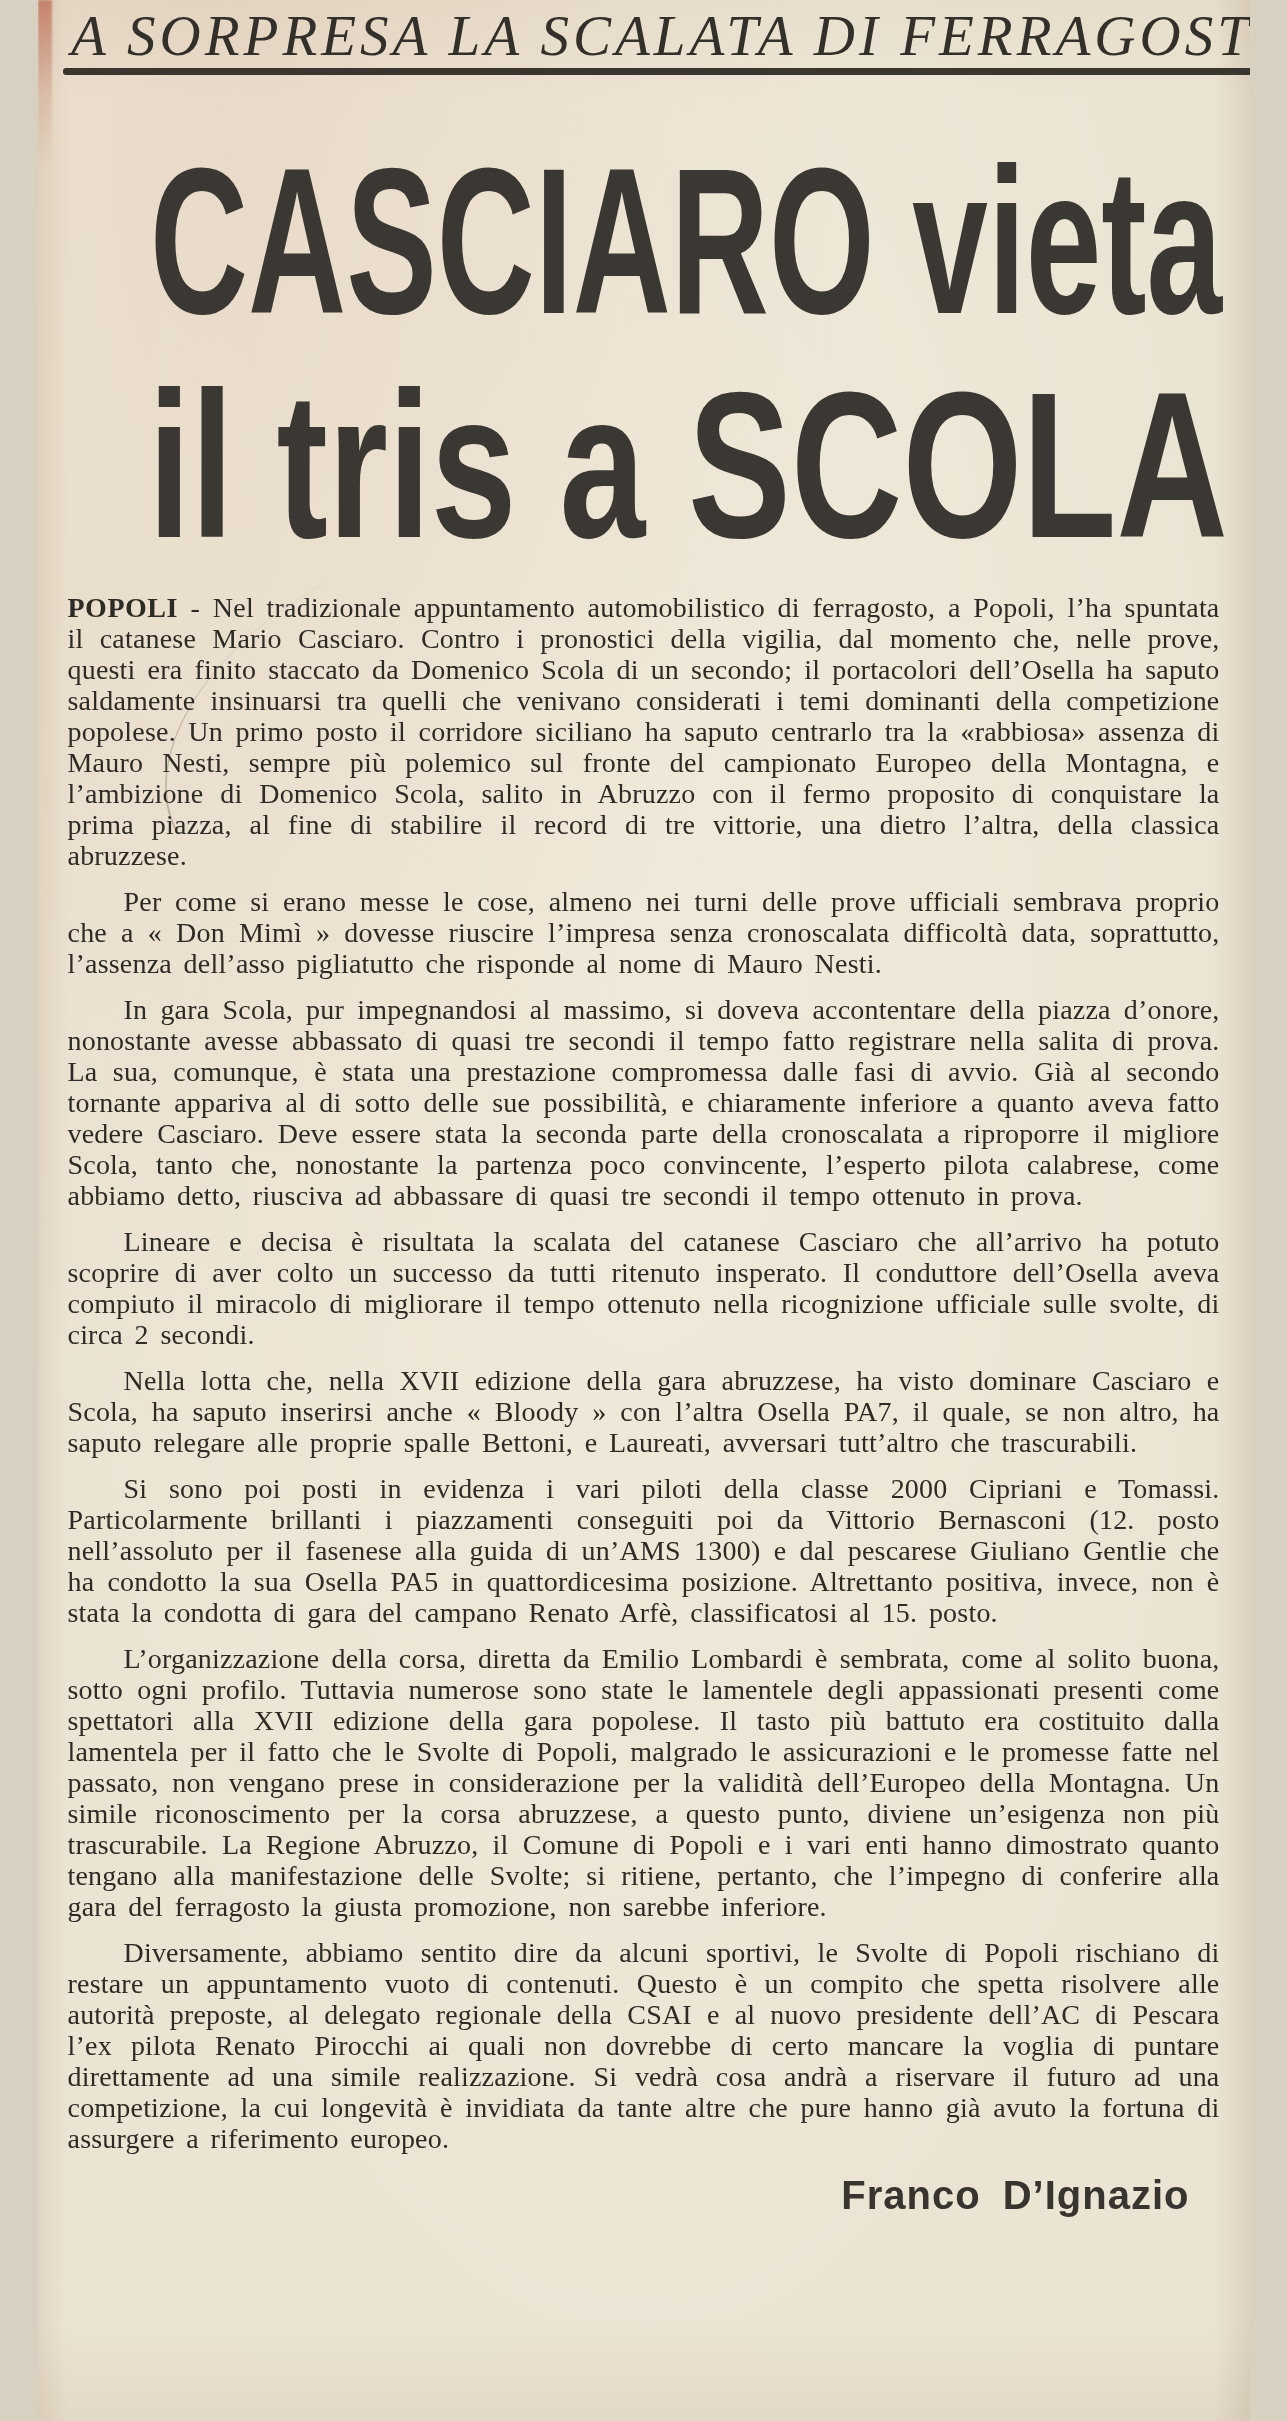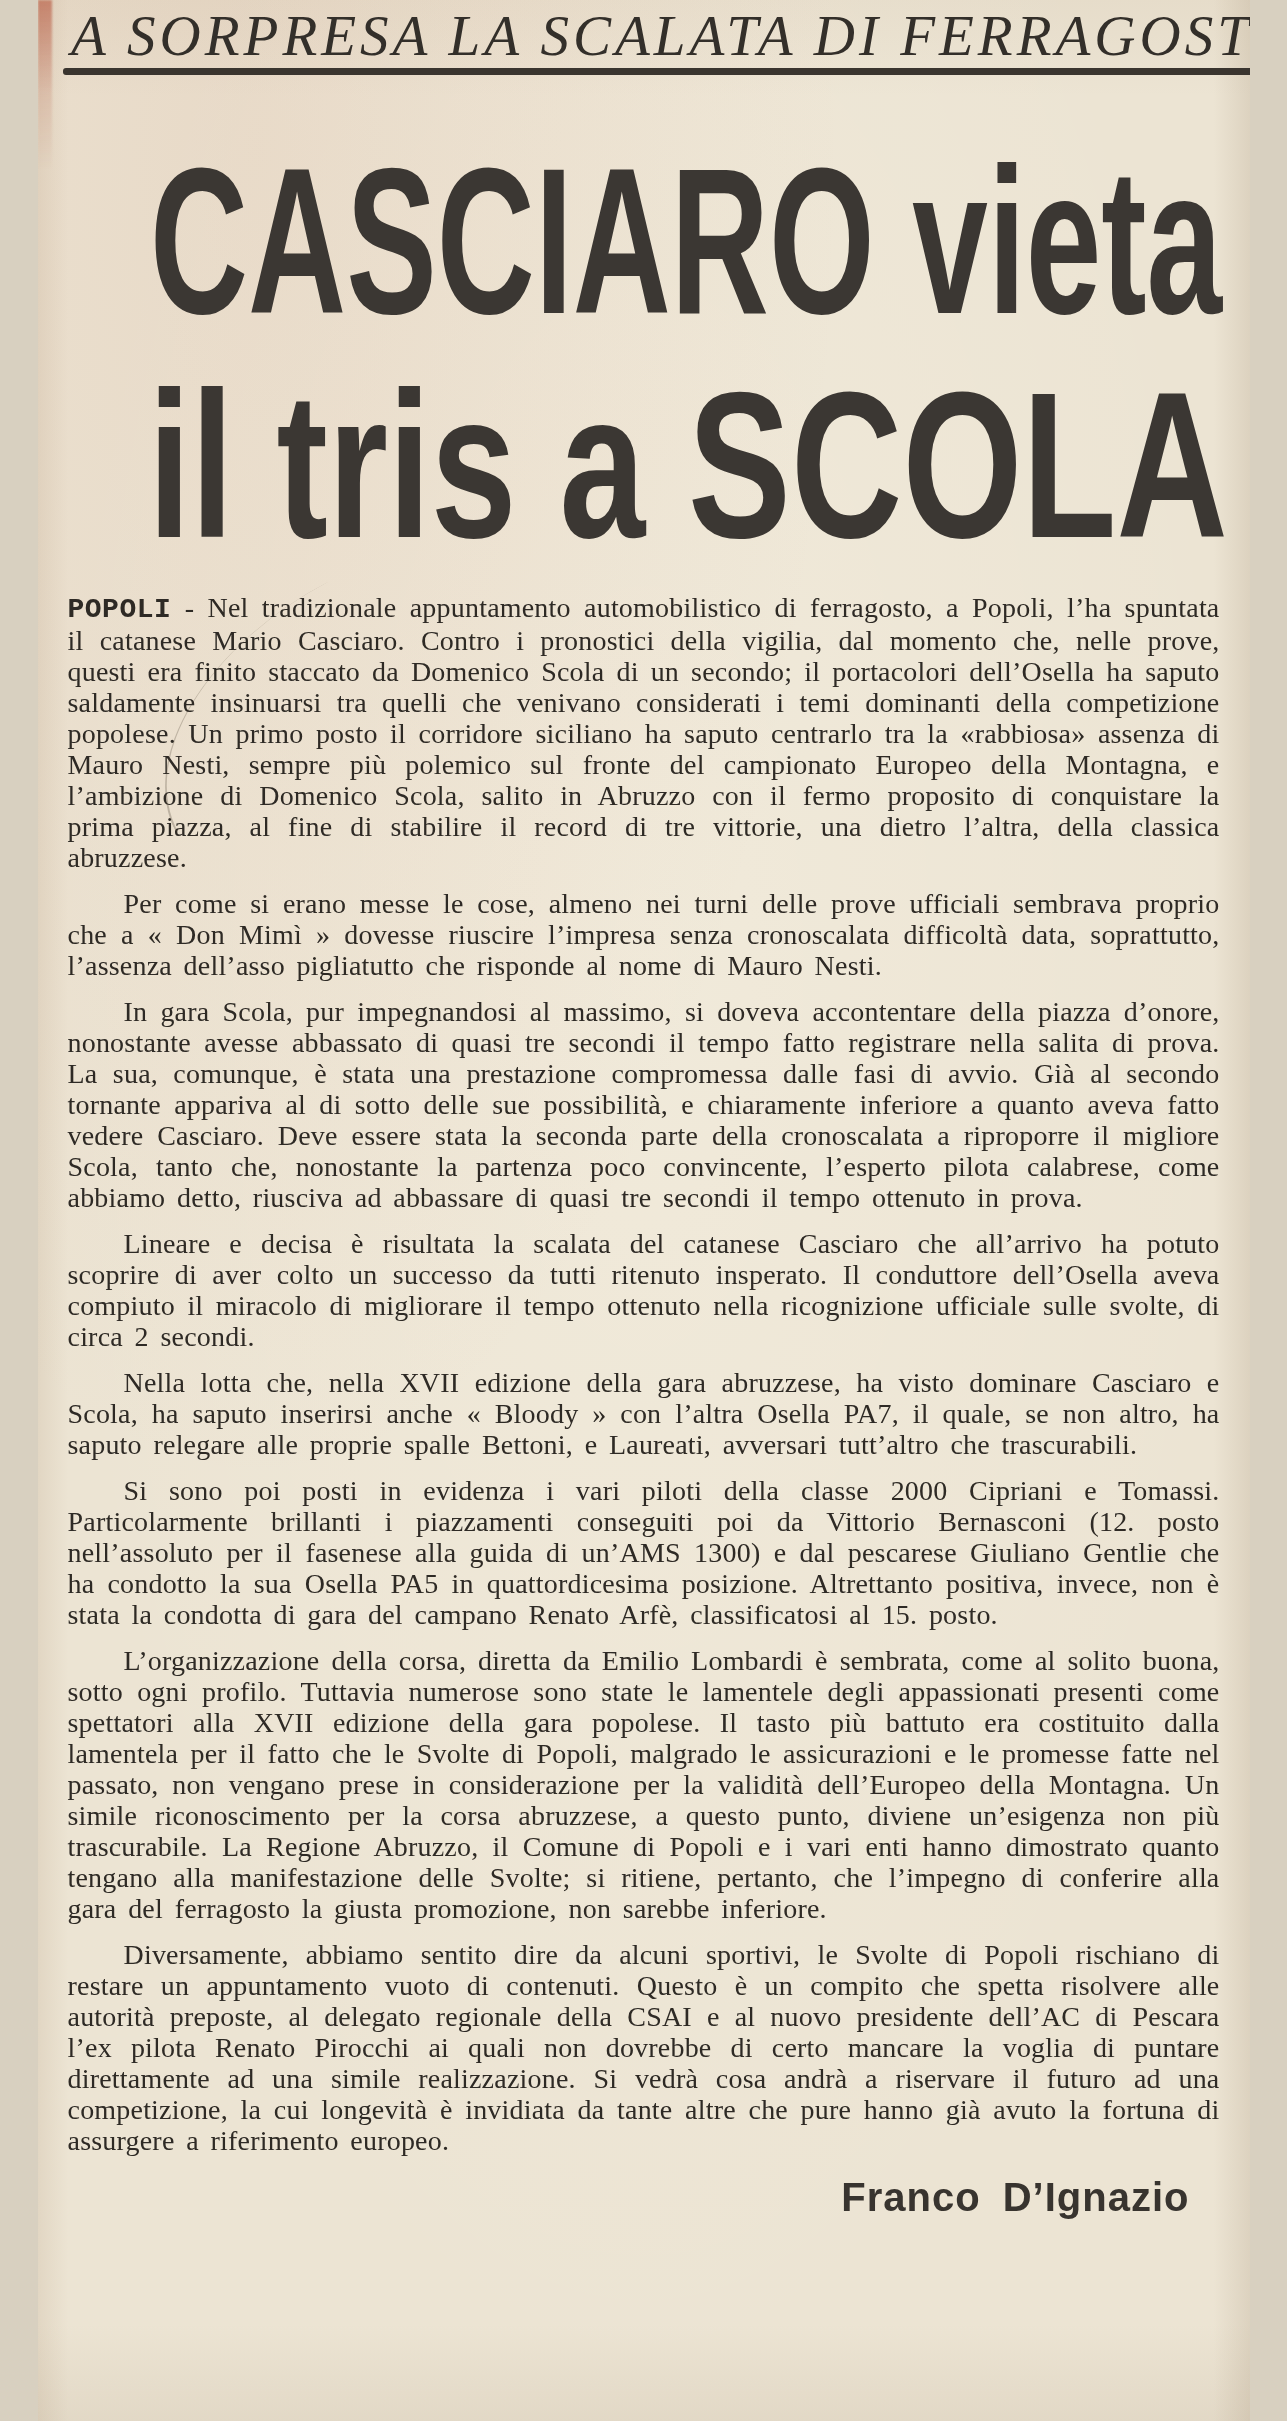--- a/index.html
+++ b/index.html
@@ -35,21 +35,21 @@
     padding:30px 30px 0 30px;
     font-size:28px;
     line-height:31px;
     text-align:justify;
     word-spacing:0.16em;
     letter-spacing:0.2px;
     color:#2e2a25;
   }
   .para{margin:0 0 15px 0;text-indent:56px;}
   .lead-para{text-indent:0;}
-  .lead-word{font-weight:bold;letter-spacing:0.5px;font-family:Liberation Mono, monospace;}
+  .lead-word{font-weight:bold;letter-spacing:0.5px;}
   .byline{
     margin:26px 0 0 0;
     text-align:right;
     padding-right:30px;
     font-family:"Liberation Sans", sans-serif;
     font-weight:bold;
     font-size:40px;
     letter-spacing:1px;
     word-spacing:10px;
     color:#38342f;

